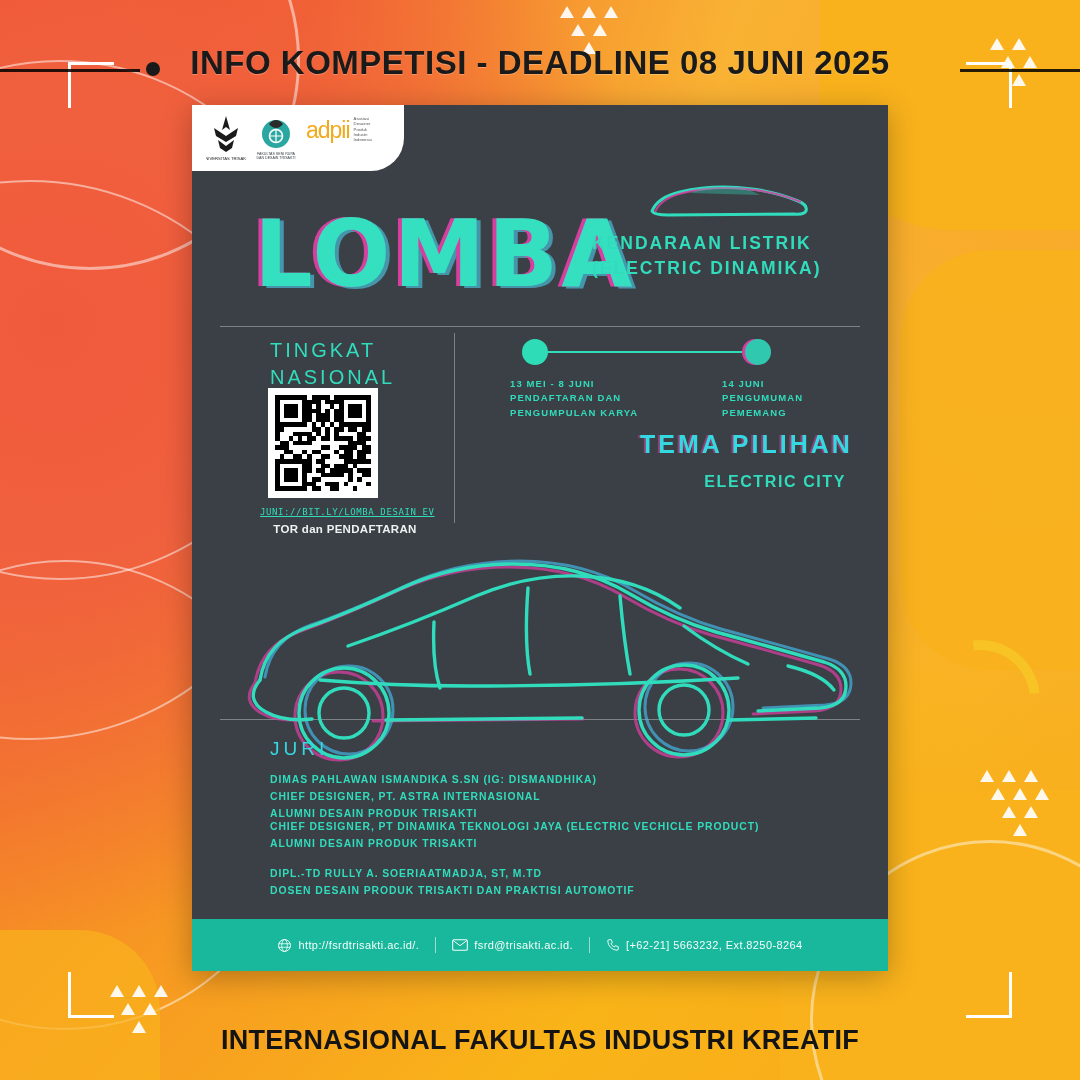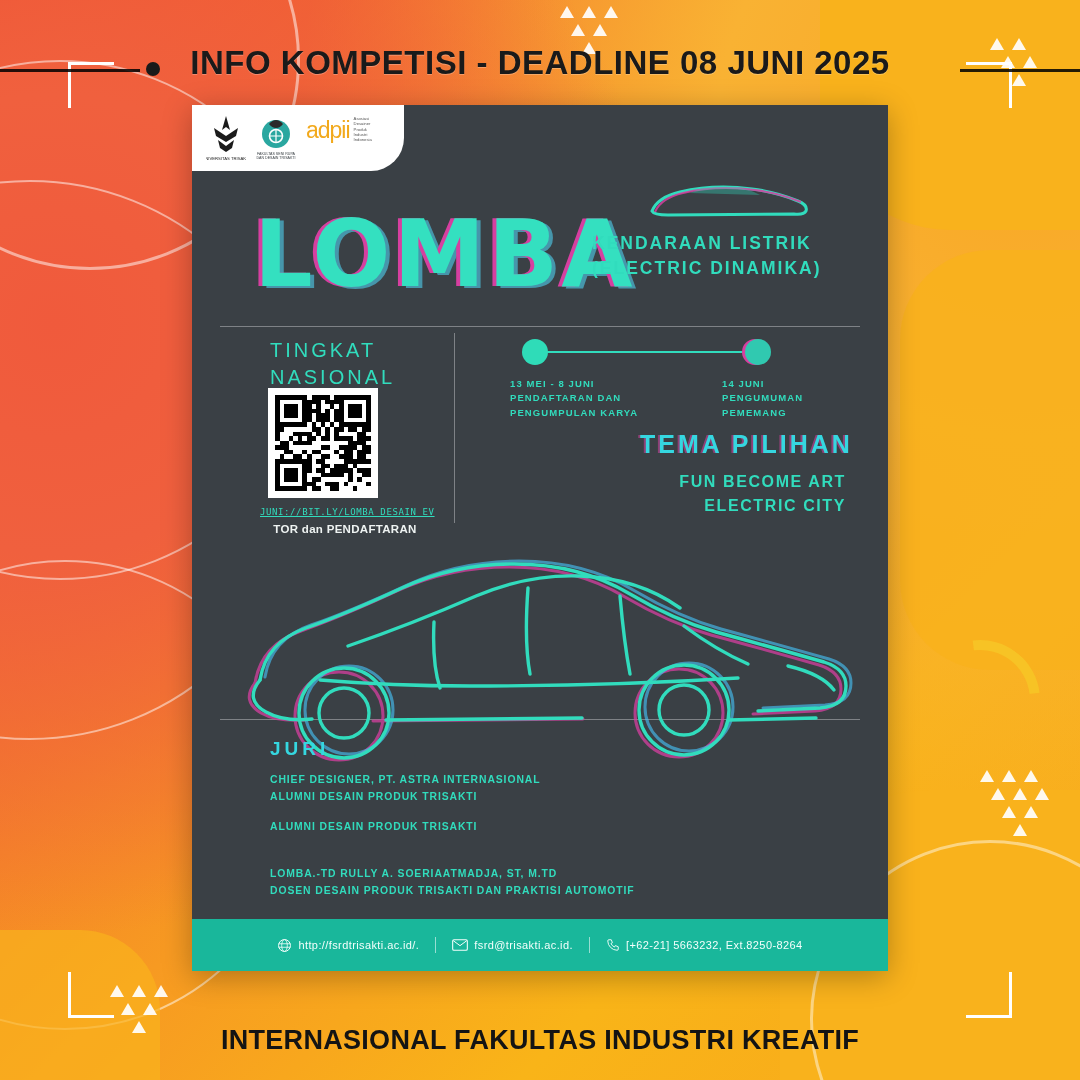--- a/index.html
+++ b/index.html
@@ -155,21 +155,21 @@
     position: absolute; right: 42px; top: 365px; text-align: right;
     font-size: 16px; font-weight: bold; letter-spacing: 1.6px; line-height: 1.5; color: #31dcbd;
   }
 
   
   .car-big { position: absolute; left: 36px; top: 425px; width: 625px; height: 240px; }
 
   
   .juri-title {
     position: absolute; left: 78px; top: 633px;
-    font-size: 19px; font-weight: bold; letter-spacing: 4px; color: #35d7e0;
+    font-size: 19px; font-weight: normal; letter-spacing: 4px; color: #35d7e0;
   }
   .juri-block { position: absolute; left: 78px; font-size: 10.4px; font-weight: bold; letter-spacing: .9px; line-height: 1.62; color: #31dcbd; }
   .juri-block.j1 { top: 667px; }
   .juri-block.j2 { top: 714px; }
   .juri-block.j3 { top: 761px; }
 
   
   .poster-footer {
     position: absolute; left: 0; bottom: 0; width: 696px; height: 52px;
     background: #19b79b; display: flex; align-items: center; justify-content: center; gap: 16px;
@@ -752,21 +752,20 @@
       <div>PENGUMPULAN KARYA</div>
     </div>
     <div class="tl-lbl b">
       <div>14 JUNI</div>
       <div>PENGUMUMAN</div>
       <div>PEMEMANG</div>
     </div>
 
     <div class="tema-title">TEMA PILIHAN</div>
     <div class="tema-list">
-      <div>FUN BECOME ART</div>
       <div>ELECTRIC CITY</div>
     </div>
 
     <svg class="car-big" viewBox="0 0 625 240" aria-hidden="true">
       <g fill="none" stroke-linecap="round" stroke-linejoin="round">
 
         <g stroke="#d63fa0" stroke-width="3" opacity=".75" transform="translate(-5,3)">
           <path d="M32 150 q6 -38 46 -52 q40 -14 96 -40 q52 -24 112 -24 q66 0 116 30 q44 26 86 38 q48 13 108 30 q22 7 22 24 q0 20 -26 22 l-62 3"></path>
           <path d="M32 150 q-14 18 6 30 q16 9 44 7"></path>
           <path d="M150 188 l210 -2"></path>
@@ -793,28 +792,30 @@
           <circle cx="116" cy="183" r="25"></circle>
           <circle cx="456" cy="180" r="45"></circle>
           <circle cx="456" cy="180" r="25"></circle>
           <path d="M560 136 q34 8 46 24"></path>
         </g>
       </g>
     </svg>
 
     <div class="juri-title">JURI</div>
     <div class="juri-block j1">
+      <div>DIMAS PAHLAWAN ISMANDIKA S.SN (IG: DISMANDHIKA)</div>
       <div>CHIEF DESIGNER, PT. ASTRA INTERNASIONAL</div>
       <div>ALUMNI DESAIN PRODUK TRISAKTI</div>
     </div>
     <div class="juri-block j2">
+      <div>CHIEF DESIGNER, PT DINAMIKA TEKNOLOGI JAYA (ELECTRIC VECHICLE PRODUCT)</div>
       <div>ALUMNI DESAIN PRODUK TRISAKTI</div>
     </div>
     <div class="juri-block j3">
-      <div>LOMBA.-TD RULLY A. SOERIAATMADJA, ST, M.TD</div>
+      <div>DIPL.-TD RULLY A. SOERIAATMADJA, ST, M.TD</div>
       <div>DOSEN DESAIN PRODUK TRISAKTI DAN PRAKTISI AUTOMOTIF</div>
     </div>
 
     <div class="poster-footer">
       <div class="fitem">
         <svg width="15" height="15" viewBox="0 0 24 24" aria-hidden="true">
           <circle cx="12" cy="12" r="9.5" fill="none" stroke="#f3fffc" stroke-width="1.6"></circle>
           <ellipse cx="12" cy="12" rx="4.5" ry="9.5" fill="none" stroke="#f3fffc" stroke-width="1.3"></ellipse>
           <path d="M2.6 9.2h18.8M2.6 14.8h18.8" stroke="#f3fffc" stroke-width="1.3"></path>
         </svg>

